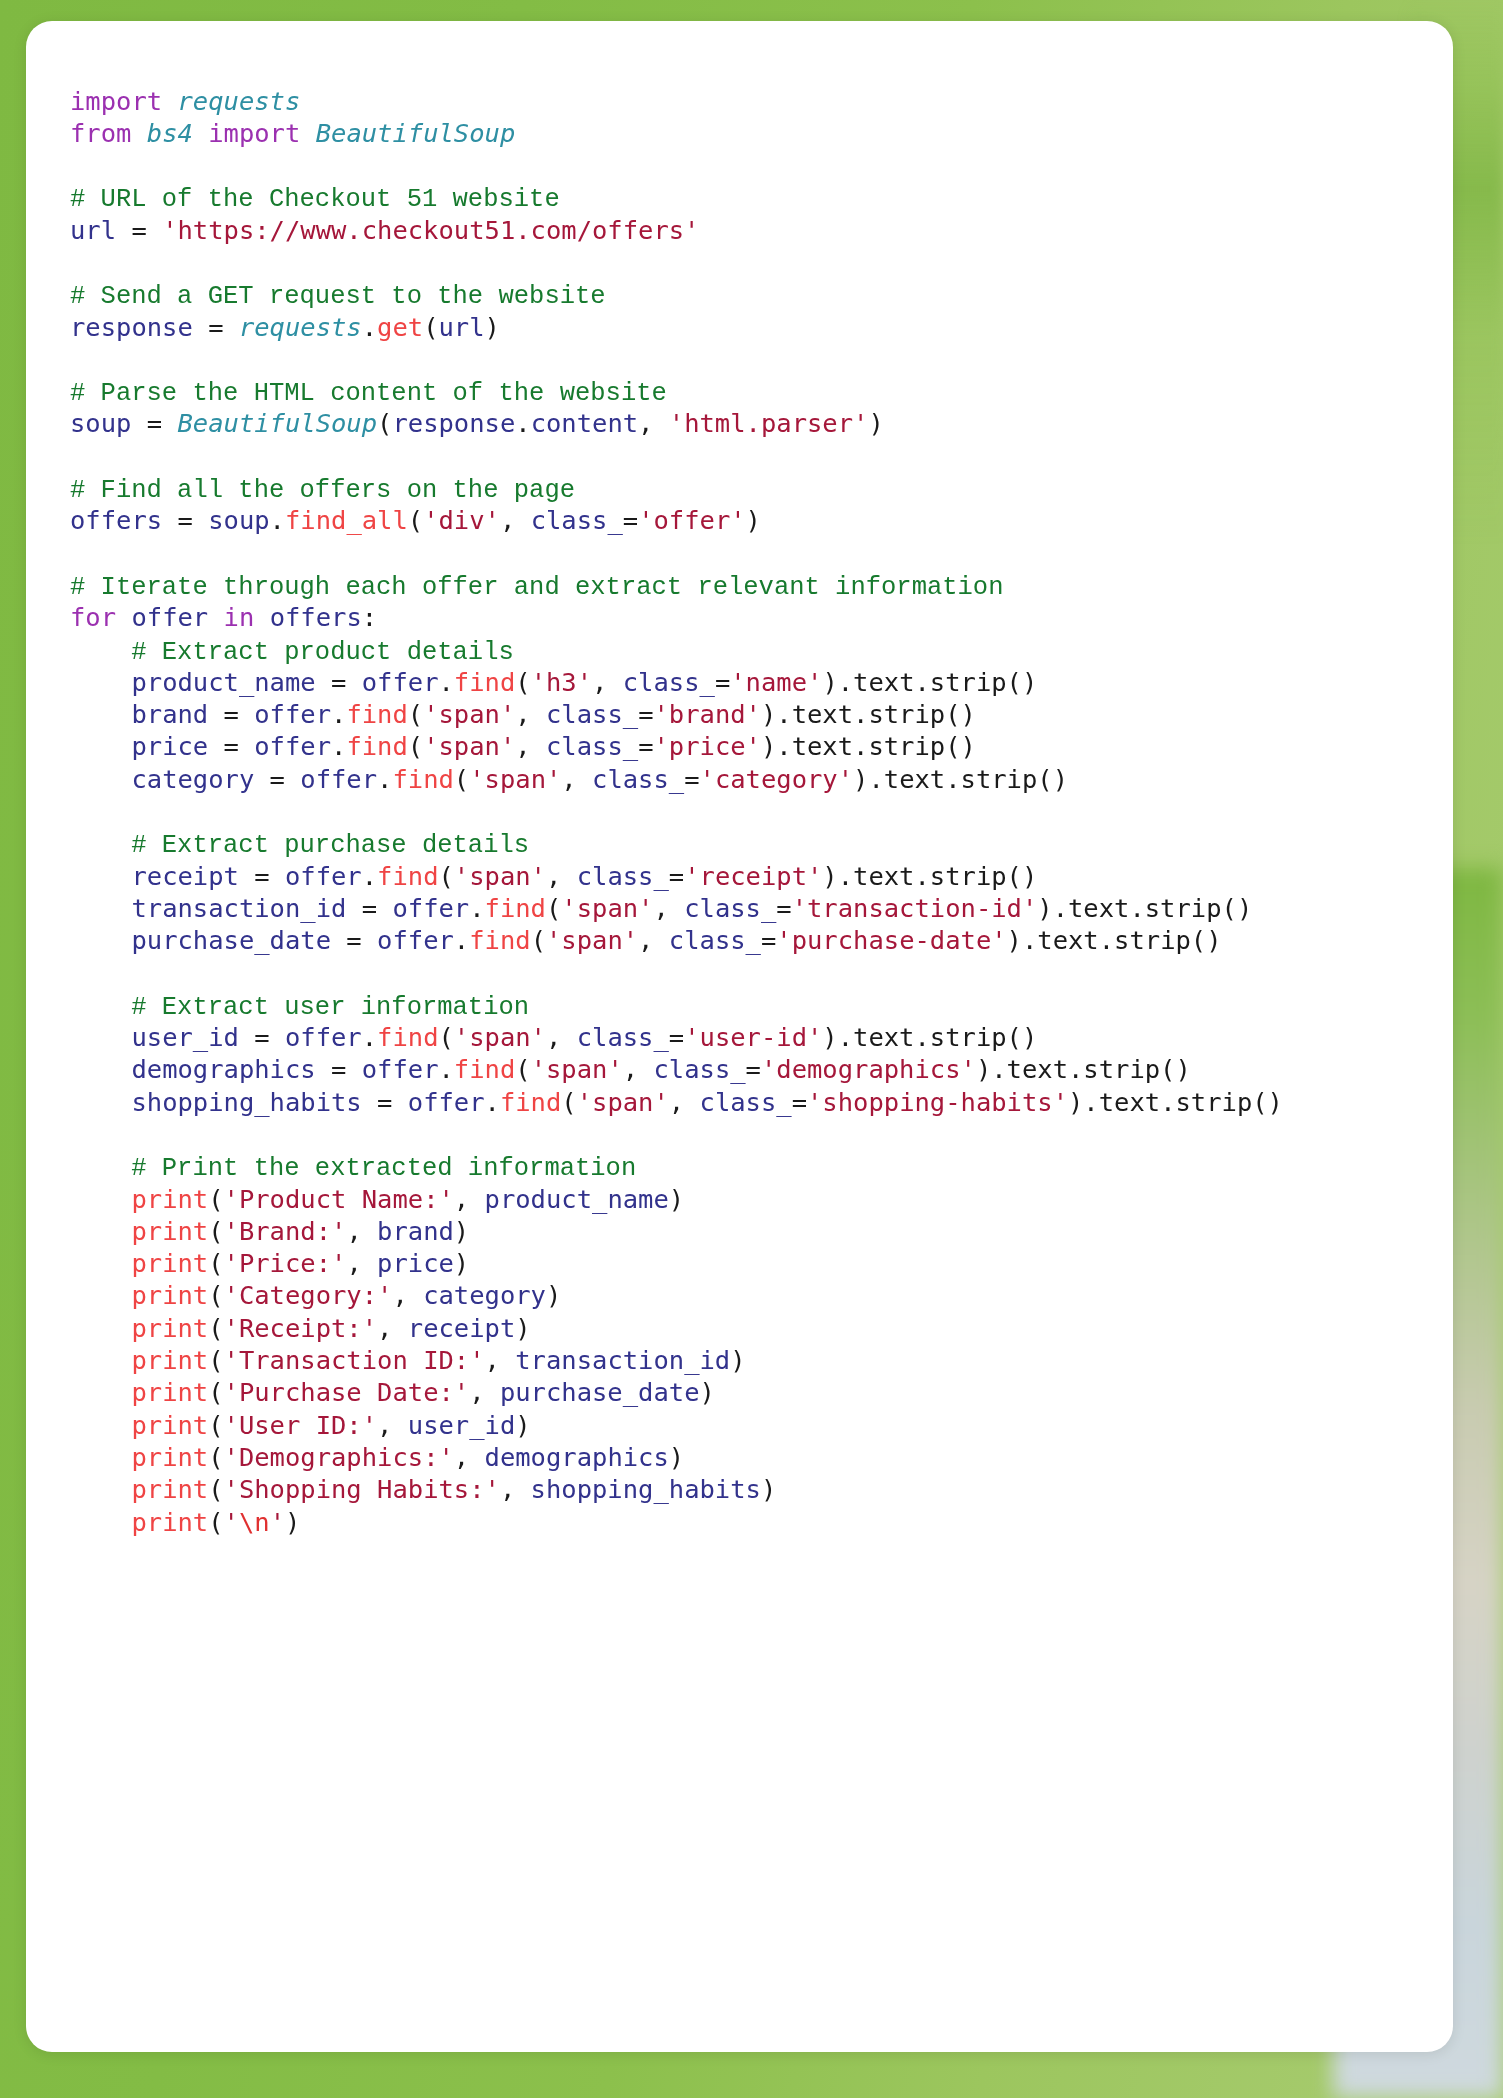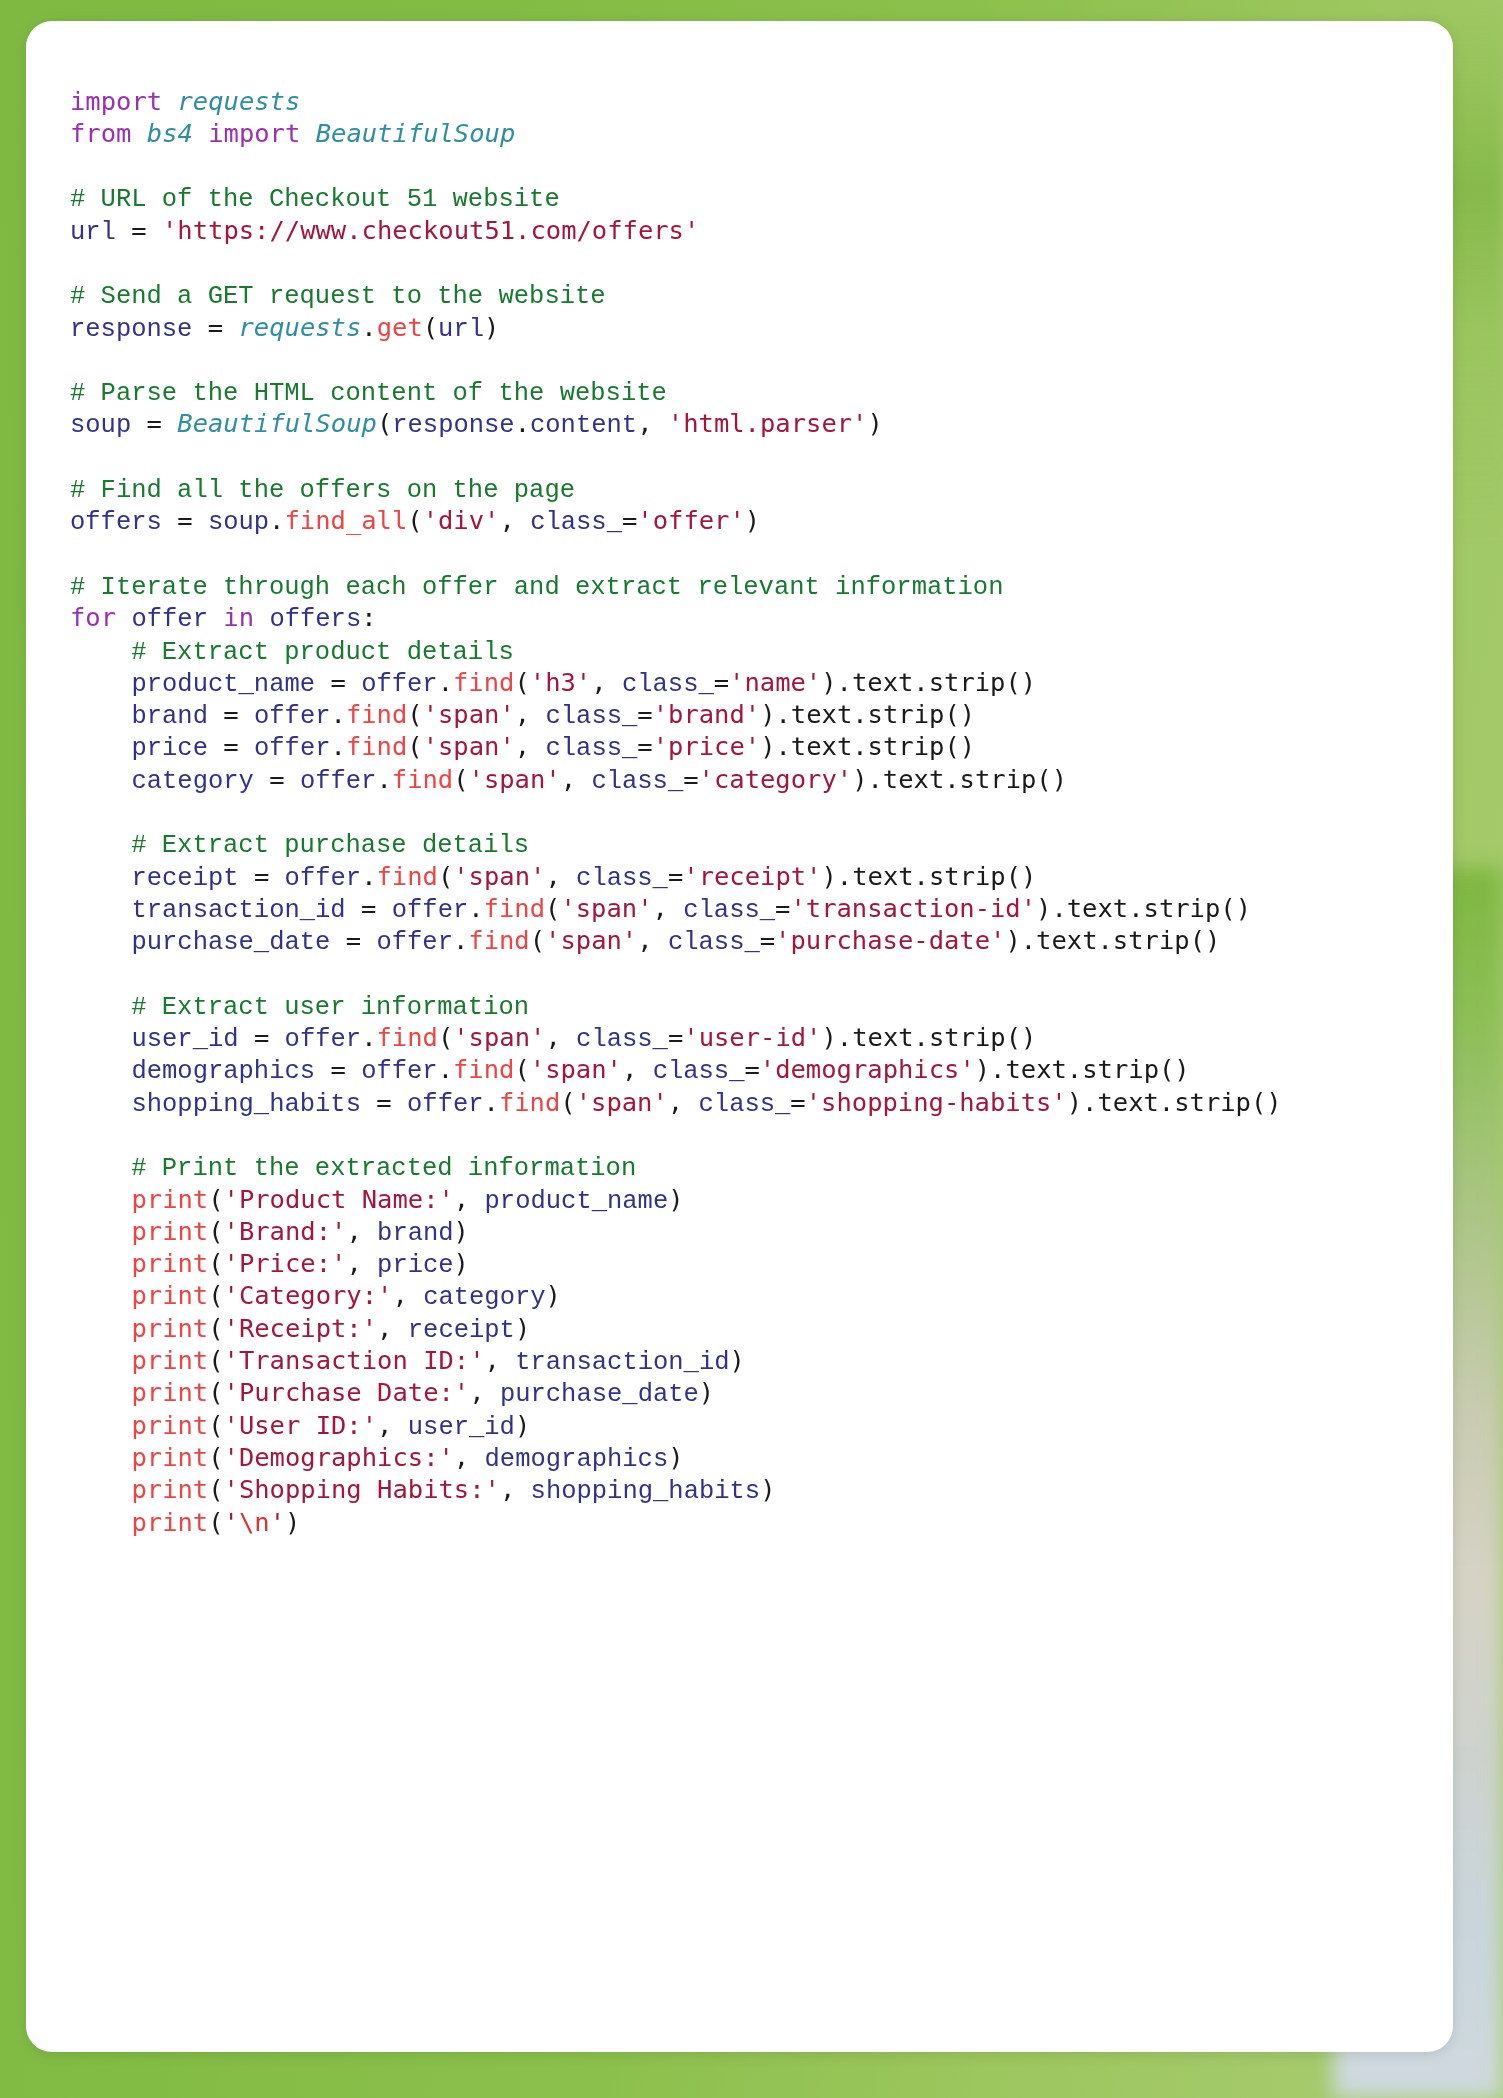--- a/index.html
+++ b/index.html
@@ -83,21 +83,21 @@
   }
   .ln { display: block; height: 32.3px; }
   .ln.blank { height: 32.3px; }
 
   
   .kw   { color: #9b30b0; margin-top: 24px; }   
   .mod  { color: #2e8fa3; font-style: italic; }   
   .cmt  { color: #177a2e; font-family: Liberation Mono, monospace; }   
   .str  { color: #a5173a; }   
   .esc  { color: #e03030; }   
-  .var  { color: #32328c; font-family: Liberation Mono, monospace; }   
+  .var  { color: #32328c; }   
   .fn   { color: #ef4444; }   
   .pun  { color: #1a1a1a; }   
 </style>
 </head>
 <body>
 
 <div id="backdrop">
   <div id="backdrop-blur-edge"></div>
   <div id="backdrop-blur-bottom"></div>
 </div>

